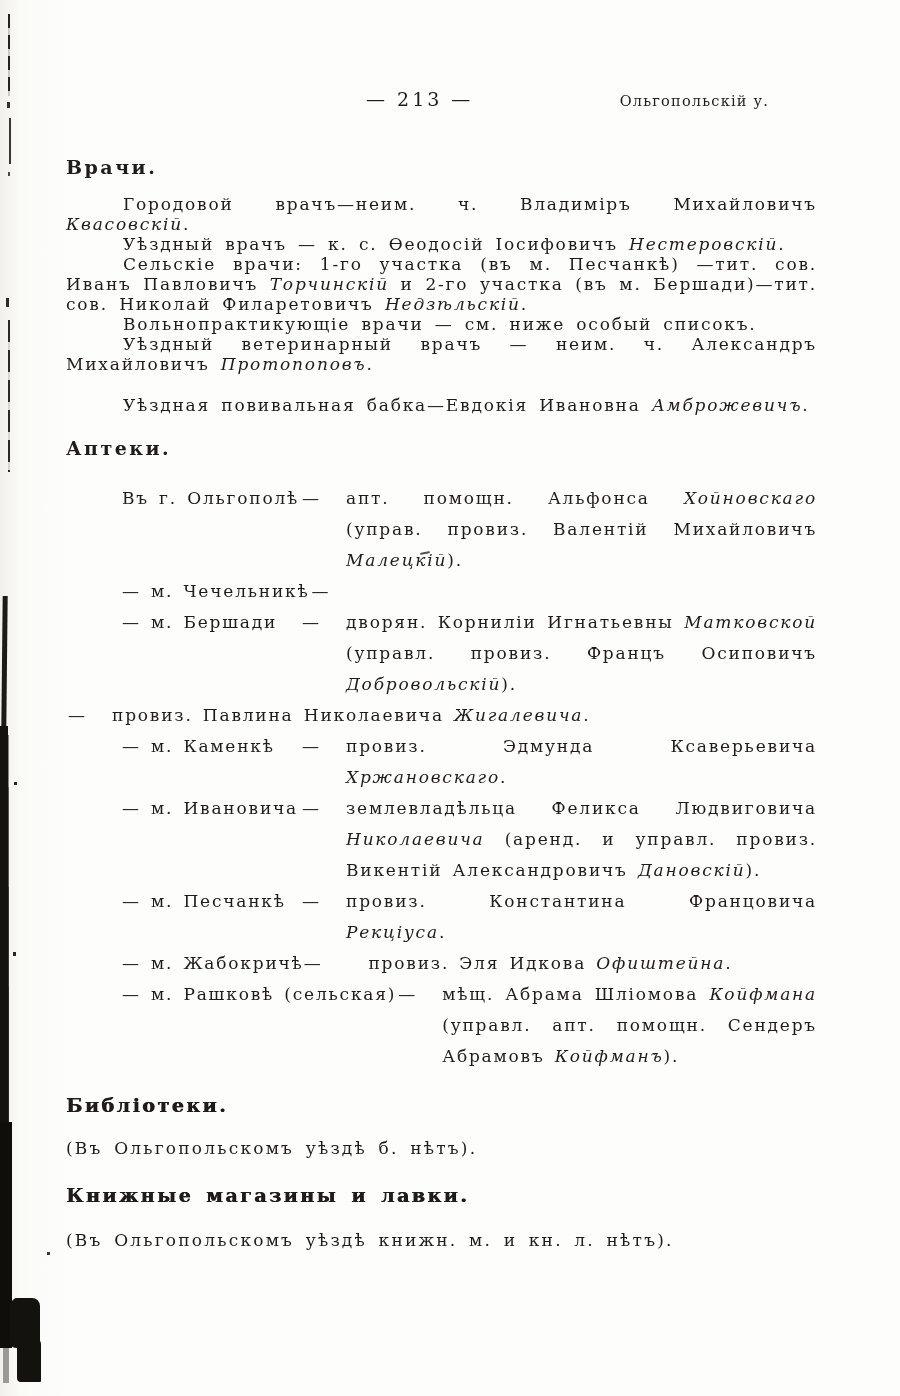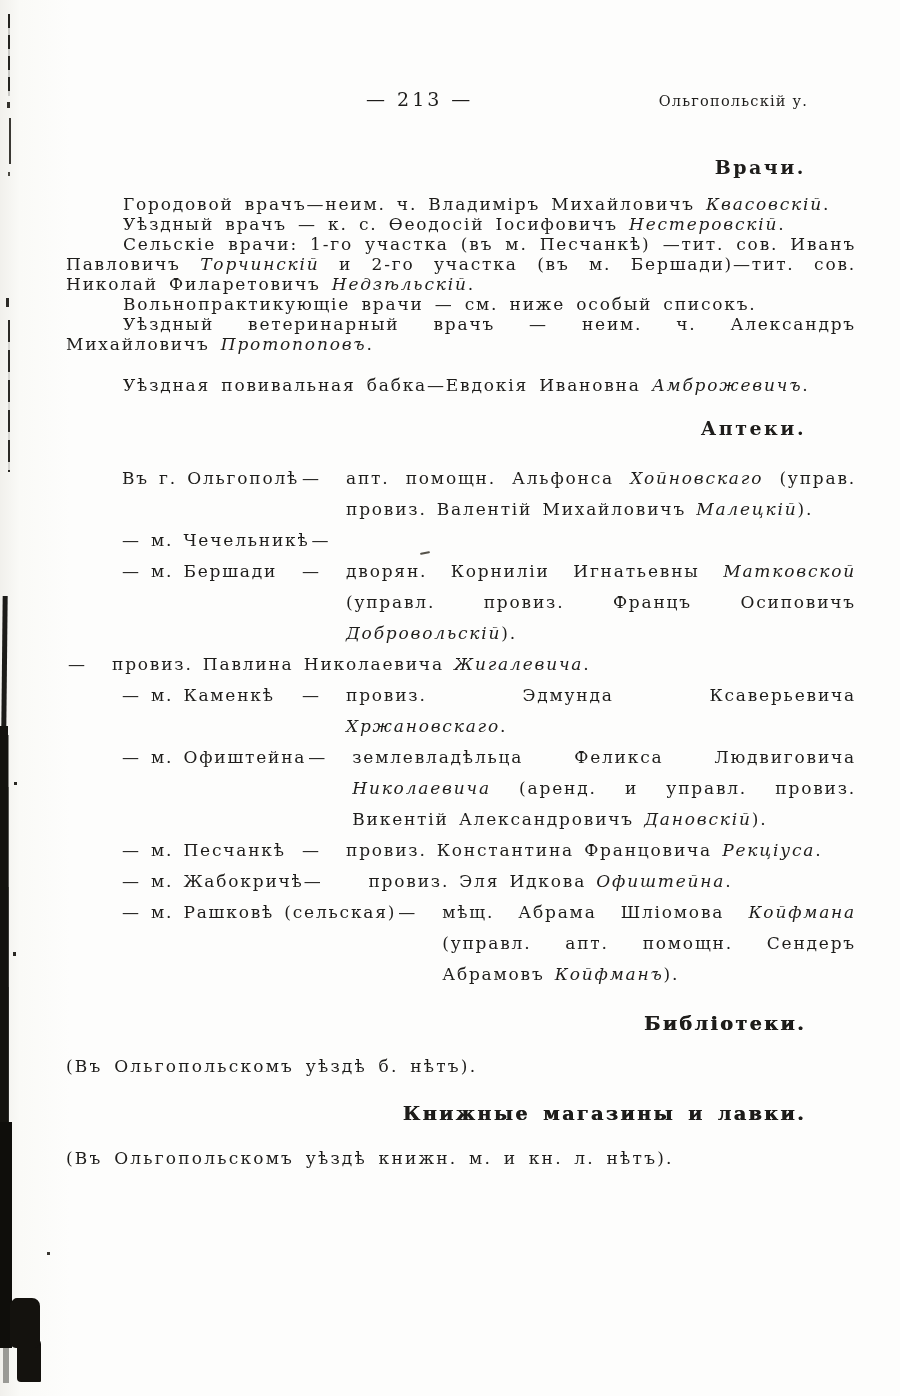--- a/index.html
+++ b/index.html
@@ -1,26 +1,26 @@
 <!DOCTYPE html>
 <html><head>
 <meta charset="utf-8">
 <style>
   html,body{margin:0;padding:0;background:#888;}
   .page{
     position:relative;width:900px;height:1396px;margin:0 auto;overflow:hidden;
     background:linear-gradient(90deg,#f1f0ec 0,#fafaf7 20px,#fdfdfc 70px,#fdfdfc 100%);
     font-family:"DejaVu Serif", serif;color:#1e1d1b;
   }
-  .content{padding:88px 44px 0 66px;}
+  .content{padding:88px 83px 0 66px;}
   .page-header{display:flex;align-items:baseline;font-size:19px;}
   .pageno{margin-left:300px;letter-spacing:3px;}
   .running{margin-left:auto;margin-right:48px;font-size:14.5px;letter-spacing:1.2px;}
   .heading{
-    font-size:19px;font-weight:bold;text-align:right;
+    font-size:19px;font-weight:bold;text-align:left;
     letter-spacing:2.5px;word-spacing:4px;margin:0 50px 0 0;
   }
   .heavy{text-shadow:0.6px 0 0 #14130f;}
   .h-doctors{margin-top:46px;}
   .h-pharm{margin-top:22px;}
   .h-lib{margin-top:22px;}
   .h-books{margin-top:26px;}
   .paras{margin-top:16px;}
   .para{
     margin:0;text-indent:57px;text-align:justify;
@@ -126,21 +126,21 @@
           <span class="desc"><span>провиз. Павлина Николаевича </span><i>Жигалевича</i><span>.</span></span>
         </div>
 
         <div class="entry">
           <span class="loc">— м. Каменкѣ</span>
           <span class="sep">—</span>
           <span class="desc"><span>провиз. Эдмунда Ксаверьевича </span><i>Хржановскаго</i><span>.</span></span>
         </div>
 
         <div class="entry">
-          <span class="loc">— м. Офиштейна</span>
+          <span class="loc">— м. Ивановича</span>
           <span class="sep">—</span>
           <span class="desc"><span>землевладѣльца Феликса Людвиговича </span><i>Николаевича</i><span> (аренд. и управл. провиз. Викентій Александровичъ </span><i>Дановскій</i><span>).</span></span>
         </div>
 
         <div class="entry">
           <span class="loc">— м. Песчанкѣ</span>
           <span class="sep">—</span>
           <span class="desc"><span>провиз. Константина Францовича </span><i>Рекціуса</i><span>.</span></span>
         </div>
 

